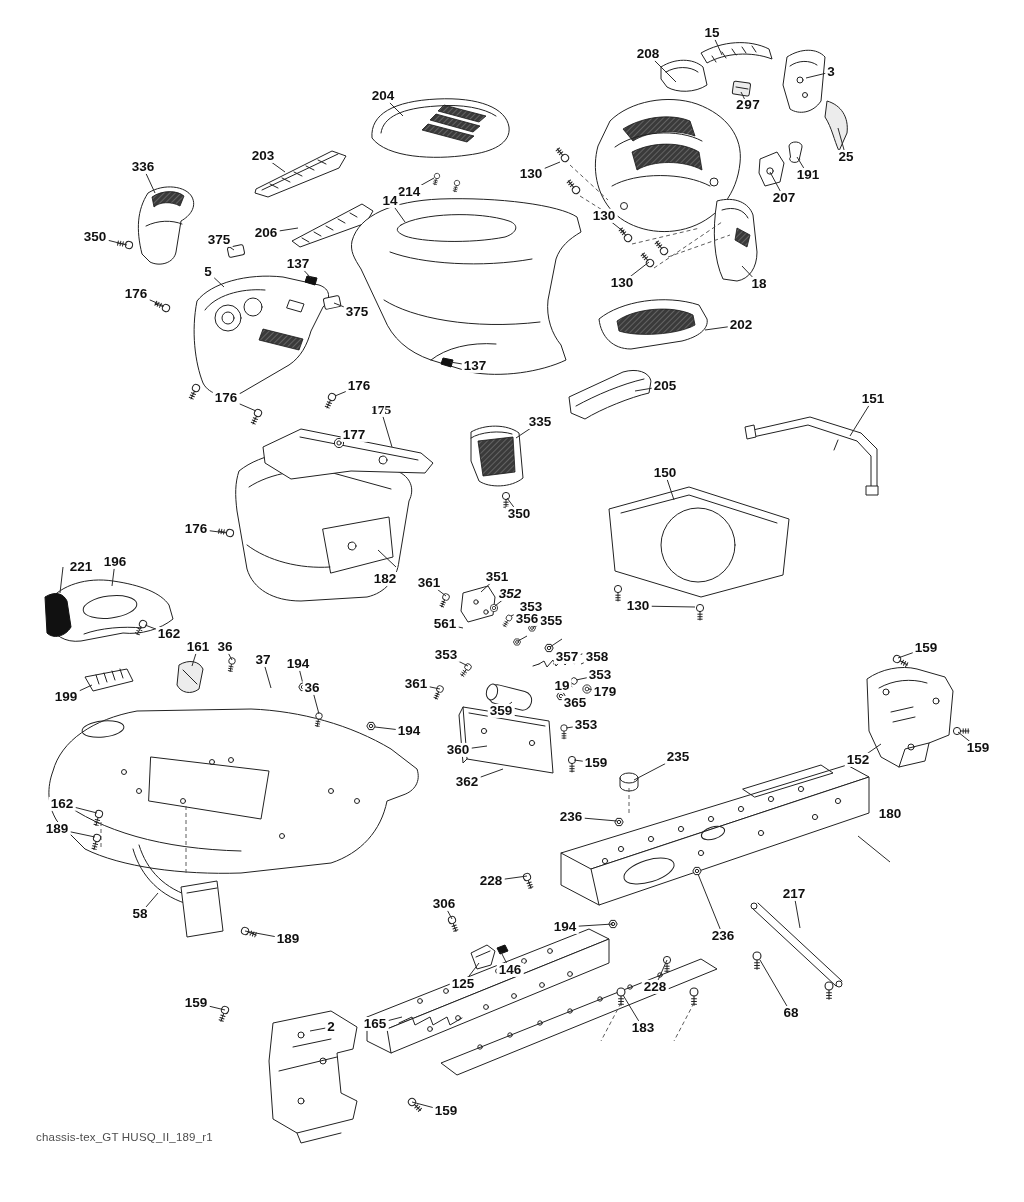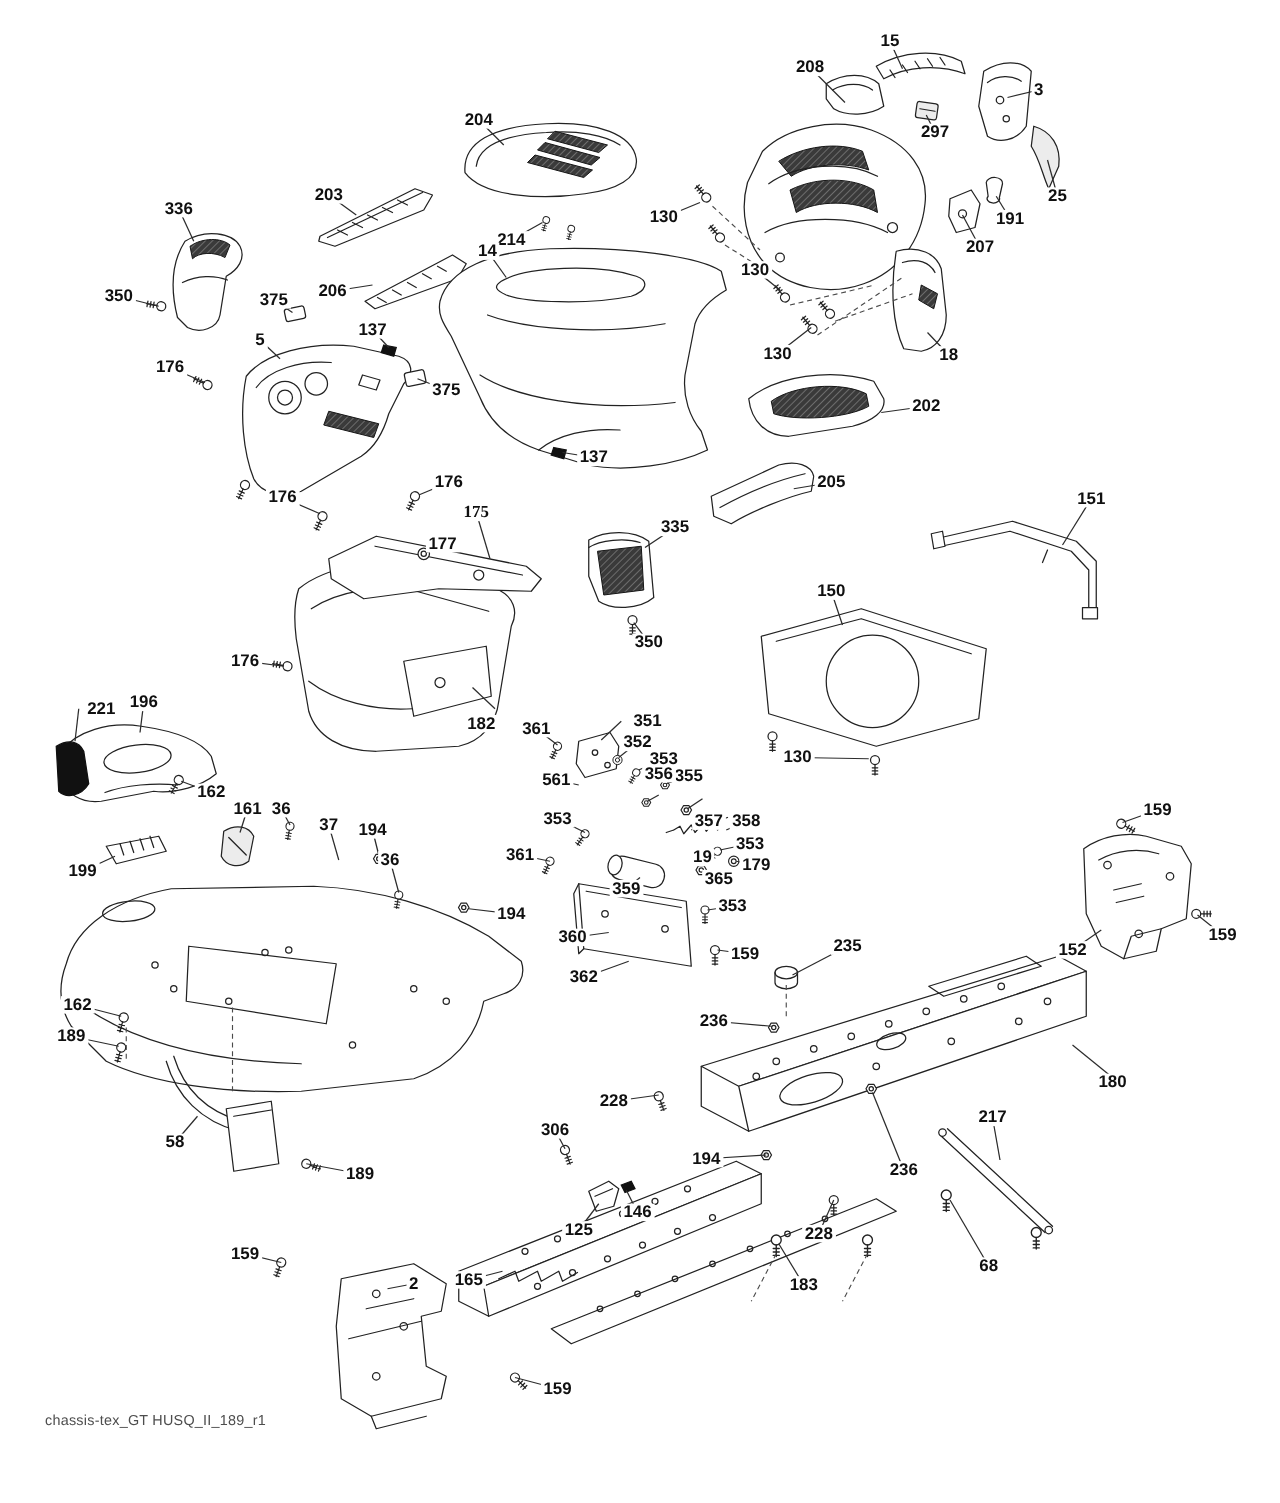--- a/index.html
+++ b/index.html
@@ -477,21 +477,21 @@
       <line x1="375" y1="1024" x2="402" y2="1017"></line>
       <line x1="643" y1="1028" x2="623" y2="995"></line>
       <line x1="791" y1="1013" x2="760" y2="960"></line>
       <line x1="446" y1="1111" x2="412" y2="1102"></line>
     </svg>
 
   <div id="callout-layer">
       <span class="callout" style="left: 648px; top: 54px;">208</span>
       <span class="callout" style="left: 712px; top: 33px;">15</span>
       <span class="callout" style="left: 831px; top: 72px;">3</span>
-      <span class="callout" style="left: 748px; top: 106px;">297</span>
+      <span class="callout" style="left: 748px; top: 106px; font-family: Liberation Mono, monospace;">297</span>
       <span class="callout" style="left: 383px; top: 96px; text-align: center;">204</span>
       <span class="callout" style="left: 846px; top: 157px;">25</span>
       <span class="callout" style="left: 808px; top: 175px;">191</span>
       <span class="callout" style="left: 143px; top: 167px;">336</span>
       <span class="callout" style="left: 263px; top: 156px;">203</span>
       <span class="callout" style="left: 409px; top: 192px;">214</span>
       <span class="callout" style="left: 531px; top: 174px;">130</span>
       <span class="callout" style="left: 784px; top: 198px;">207</span>
       <span class="callout" style="left: 95px; top: 237px;">350</span>
       <span class="callout" style="left: 219px; top: 240px;">375</span>
@@ -514,22 +514,22 @@
       <span class="callout" style="left: 665px; top: 386px;">205</span>
       <span class="callout" style="left: 873px; top: 399px;">151</span>
       <span class="callout" style="left: 665px; top: 473px;">150</span>
       <span class="callout" style="left: 196px; top: 529px;">176</span>
       <span class="callout" style="left: 519px; top: 514px;">350</span>
       <span class="callout" style="left: 385px; top: 567px; margin-top: 12px;">182</span>
       <span class="callout" style="left: 638px; top: 606px;">130</span>
       <span class="callout" style="left: 63px; top: 567px; margin-left: 18px;">221</span>
       <span class="callout" style="left: 115px; top: 562px;">196</span>
       <span class="callout" style="left: 429px; top: 583px;">361</span>
-      <span class="callout" style="left: 497px; top: 577px; margin-left: 21px;">351</span>
-      <span class="callout" style="left: 510px; top: 594px;">352</span>
+      <span class="callout" style="left: 497px; top: 577px;">351</span>
+      <span class="callout" style="left: 510px; top: 594px; font-style: italic;">352</span>
       <span class="callout" style="left: 531px; top: 607px;">353</span>
       <span class="callout" style="left: 551px; top: 621px;">355</span>
       <span class="callout" style="left: 445px; top: 624px;">561</span>
       <span class="callout" style="left: 527px; top: 619px;">356</span>
       <span class="callout" style="left: 562px; top: 639px; margin-top: 47px;">19</span>
       <span class="callout" style="left: 169px; top: 634px;">162</span>
       <span class="callout" style="left: 198px; top: 647px;">161</span>
       <span class="callout" style="left: 225px; top: 647px;">36</span>
       <span class="callout" style="left: 263px; top: 660px;">37</span>
       <span class="callout" style="left: 298px; top: 664px;">194</span>
@@ -548,21 +548,21 @@
       <span class="callout" style="left: 978px; top: 748px;">159</span>
       <span class="callout" style="left: 586px; top: 725px;">353</span>
       <span class="callout" style="left: 409px; top: 731px;">194</span>
       <span class="callout" style="left: 458px; top: 750px;">360</span>
       <span class="callout" style="left: 467px; top: 782px;">362</span>
       <span class="callout" style="left: 596px; top: 763px;">159</span>
       <span class="callout" style="left: 678px; top: 757px;">235</span>
       <span class="callout" style="left: 62px; top: 804px;">162</span>
       <span class="callout" style="left: 57px; top: 829px;">189</span>
       <span class="callout" style="left: 571px; top: 817px;">236</span>
-      <span class="callout" style="left: 890px; top: 866px;">180</span>
+      <span class="callout" style="left: 890px; top: 814px;">180</span>
       <span class="callout" style="left: 491px; top: 881px;">228</span>
       <span class="callout" style="left: 794px; top: 894px;">217</span>
       <span class="callout" style="left: 444px; top: 904px;">306</span>
       <span class="callout" style="left: 565px; top: 927px;">194</span>
       <span class="callout" style="left: 140px; top: 914px;">58</span>
       <span class="callout" style="left: 288px; top: 939px;">189</span>
       <span class="callout" style="left: 723px; top: 936px;">236</span>
       <span class="callout" style="left: 655px; top: 987px;">228</span>
       <span class="callout" style="left: 463px; top: 984px;">125</span>
       <span class="callout" style="left: 510px; top: 970px;">146</span>

